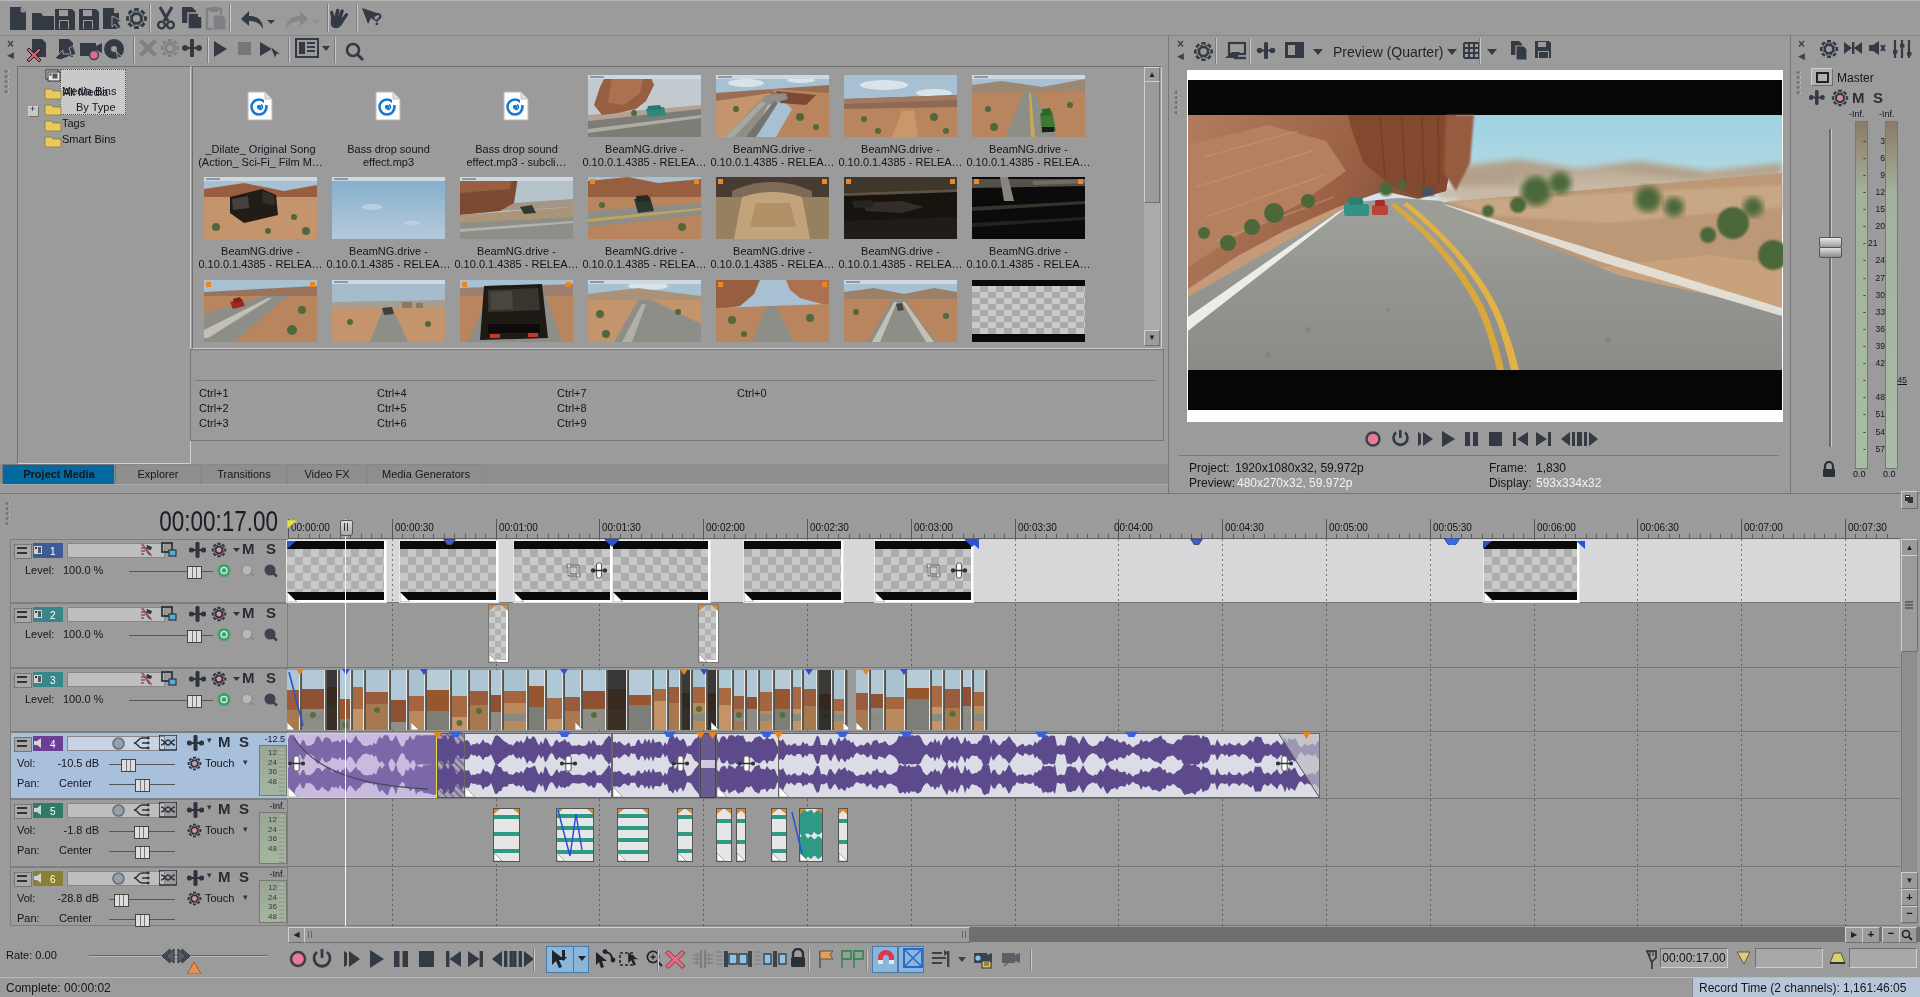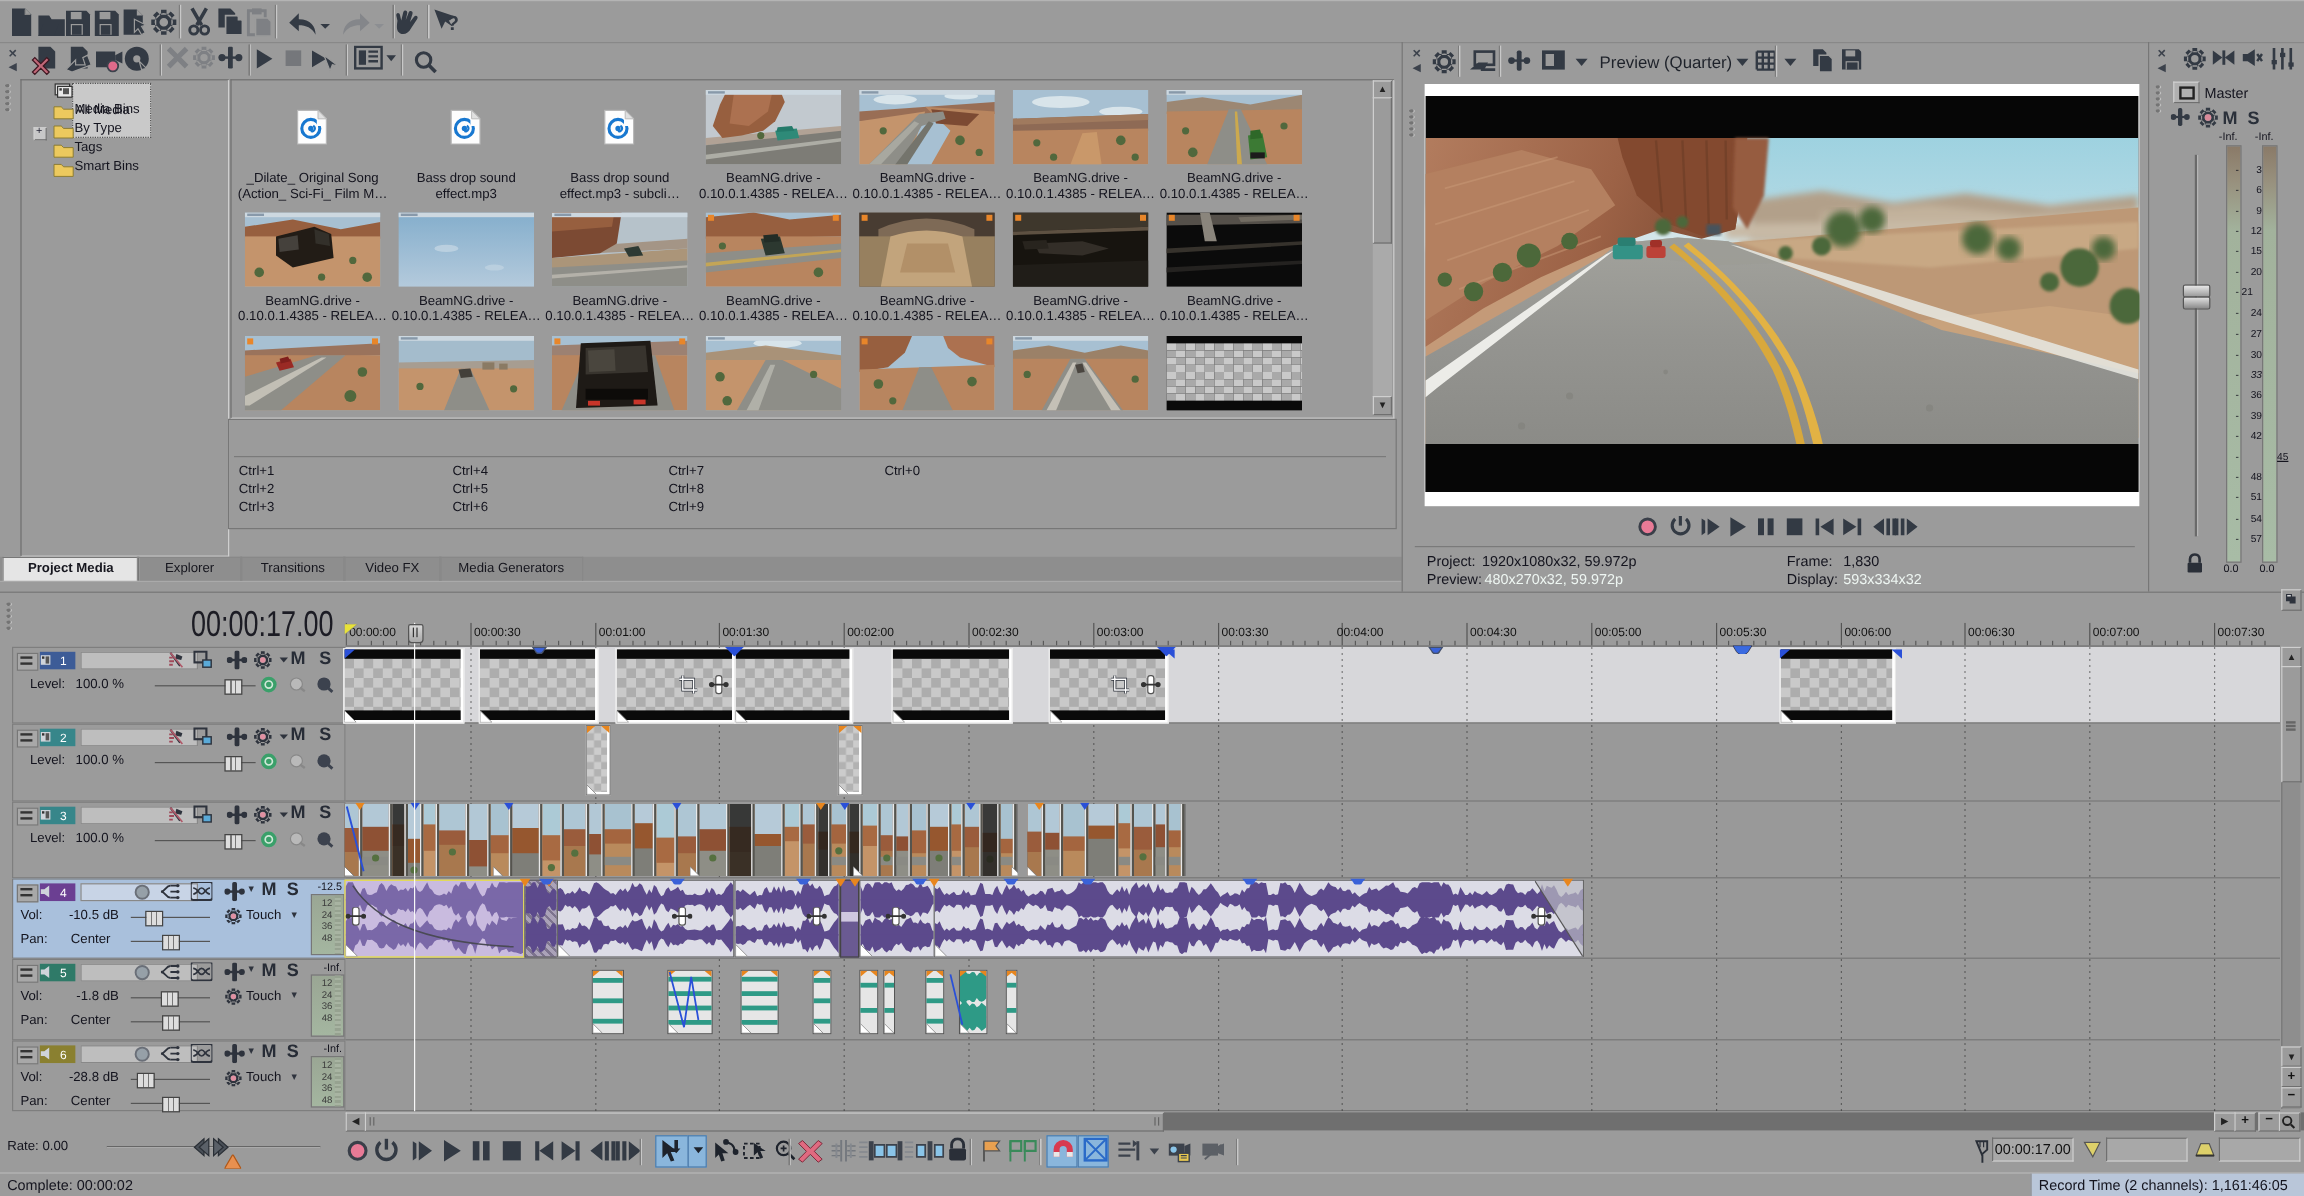--- a/index.html
+++ b/index.html
@@ -156,21 +156,21 @@
 <i></i>
     <i></i>
     <i></i>
     <i></i>
     <i></i>
   </div>
 <div class="abs inset" style="left:17px;top:66px;width:172px;height:396px;background:#9b9b9b;"></div>
 <div class="abs" style="left:40px;top:69px;width:140px;height:110px;font-size:11px;color:#14141e;">
   <div style="position:absolute;left:20px;top:0px;width:60px;background:#c9c9c9;border:1px dotted #555;padding:16px 2px;">All Media</div>
   <div style="position:absolute;left:22px;top:16px;">Media Bins</div>
-  <div style="position:absolute;left:22px;top:32px;">By Type</div>
+  <div style="position:absolute;left:36px;top:32px;">By Type</div>
   <div style="position:absolute;left:22px;top:48px;">Tags</div>
   <div style="position:absolute;left:22px;top:64px;">Smart Bins</div>
 </div>
 <svg class="abs" style="left:44px;top:68px" width="20" height="16" viewBox="0 0 20 16">
     <rect x="2" y="2" width="12" height="9" fill="#d8d8d8" stroke="#333" stroke-width="1"></rect>
     <rect x="4" y="4" width="12" height="9" fill="#e8e8e8" stroke="#333" stroke-width="1"></rect>
     <rect x="5.5" y="5.5" width="2" height="2" fill="#333"></rect>
     <rect x="8.5" y="5.5" width="5" height="5" fill="#555"></rect>
   </svg>
 <svg class="abs" style="left:44px;top:84px" width="18" height="64" viewBox="0 0 18 64">
@@ -591,21 +591,21 @@
 
 <div class="abs" style="left:190px;top:349px;width:972px;height:90px;border:1px solid #777;">
  <div class="abs" style="left:4px;top:30px;width:960px;height:1px;background:#7a7a7a;"></div>
  <div class="abs" style="left:8px;top:36px;font-size:11px;color:#14141e;line-height:15px;">Ctrl+1<br>Ctrl+2<br>Ctrl+3</div>
  <div class="abs" style="left:186px;top:36px;font-size:11px;color:#14141e;line-height:15px;">Ctrl+4<br>Ctrl+5<br>Ctrl+6</div>
  <div class="abs" style="left:366px;top:36px;font-size:11px;color:#14141e;line-height:15px;">Ctrl+7<br>Ctrl+8<br>Ctrl+9</div>
  <div class="abs" style="left:546px;top:36px;font-size:11px;color:#14141e;line-height:15px;">Ctrl+0</div>
 </div>
 
 <div class="abs" style="left:0;top:464px;width:1168px;height:20px;background:#8e8e8e;border-bottom:1px solid #aaa;">
-  <div class="abs" style="left:2px;top:0;width:112px;height:19px;background:#e5e5e5;border:1px solid #777;border-bottom:none;text-align:center;font-size:11px;font-weight:bold;color:#16161e;line-height:19px;">Project Media</div>
+  <div class="abs" style="left:2px;top:0;width:112px;height:19px;background:#0369a1;border:1px solid #777;border-bottom:none;text-align:center;font-size:11px;font-weight:bold;color:#16161e;line-height:19px;">Project Media</div>
   <div class="abs" style="left:114px;top:0;width:86px;height:19px;border:1px solid #888;border-bottom:none;text-align:center;font-size:11px;color:#16161e;line-height:19px;">Explorer</div>
   <div class="abs" style="left:200px;top:0;width:86px;height:19px;border:1px solid #888;border-bottom:none;text-align:center;font-size:11px;color:#16161e;line-height:19px;">Transitions</div>
   <div class="abs" style="left:286px;top:0;width:80px;height:19px;border:1px solid #888;border-bottom:none;text-align:center;font-size:11px;color:#16161e;line-height:19px;">Video FX</div>
   <div class="abs" style="left:366px;top:0;width:118px;height:19px;border:1px solid #888;border-bottom:none;text-align:center;font-size:11px;color:#16161e;line-height:19px;">Media Generators</div>
 </div>
 
 <div class="abs" style="left:1168px;top:35px;width:622px;height:458px;border-left:1px solid #777;" id="preview">
     <div class="xbtn" style="left:8px;top:4px">×</div>
     <div class="abs" style="left:8px;top:16px;color:#3c424c;font-size:9px;">◀</div>
     <svg class="ic" style="left:22px;top:3px" width="360" height="28" viewBox="0 0 360 28" fill="#333a44">

